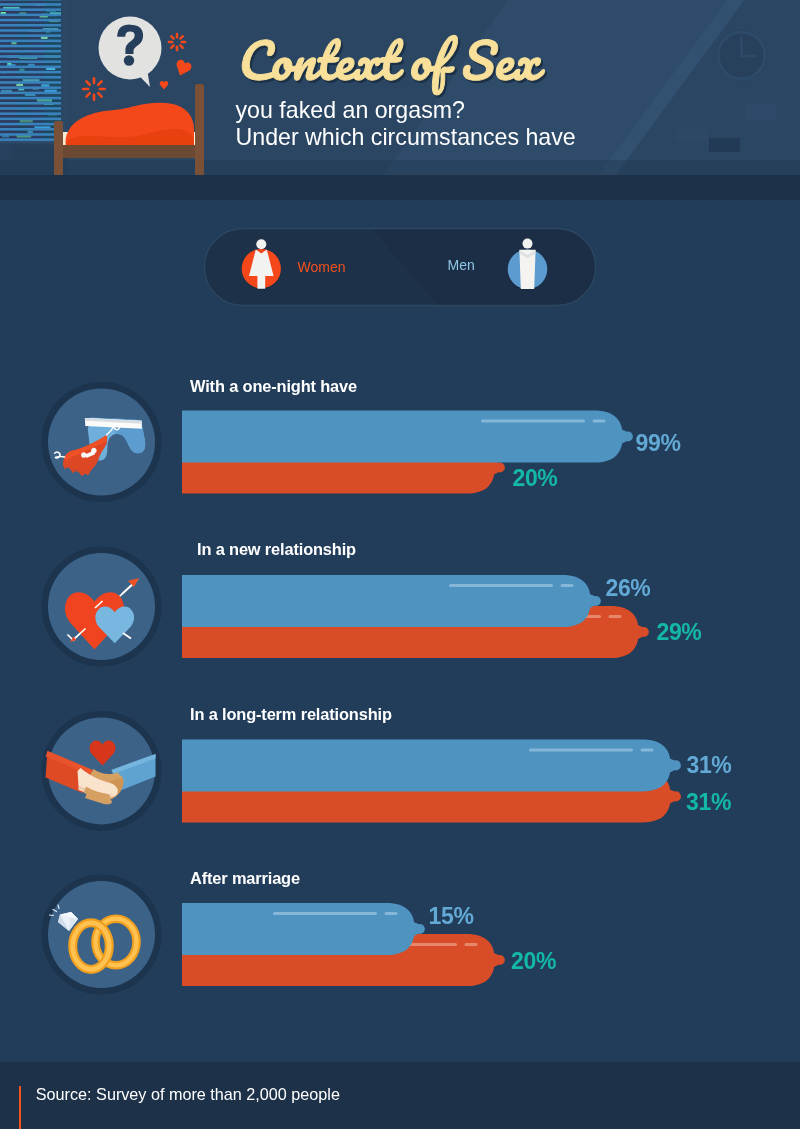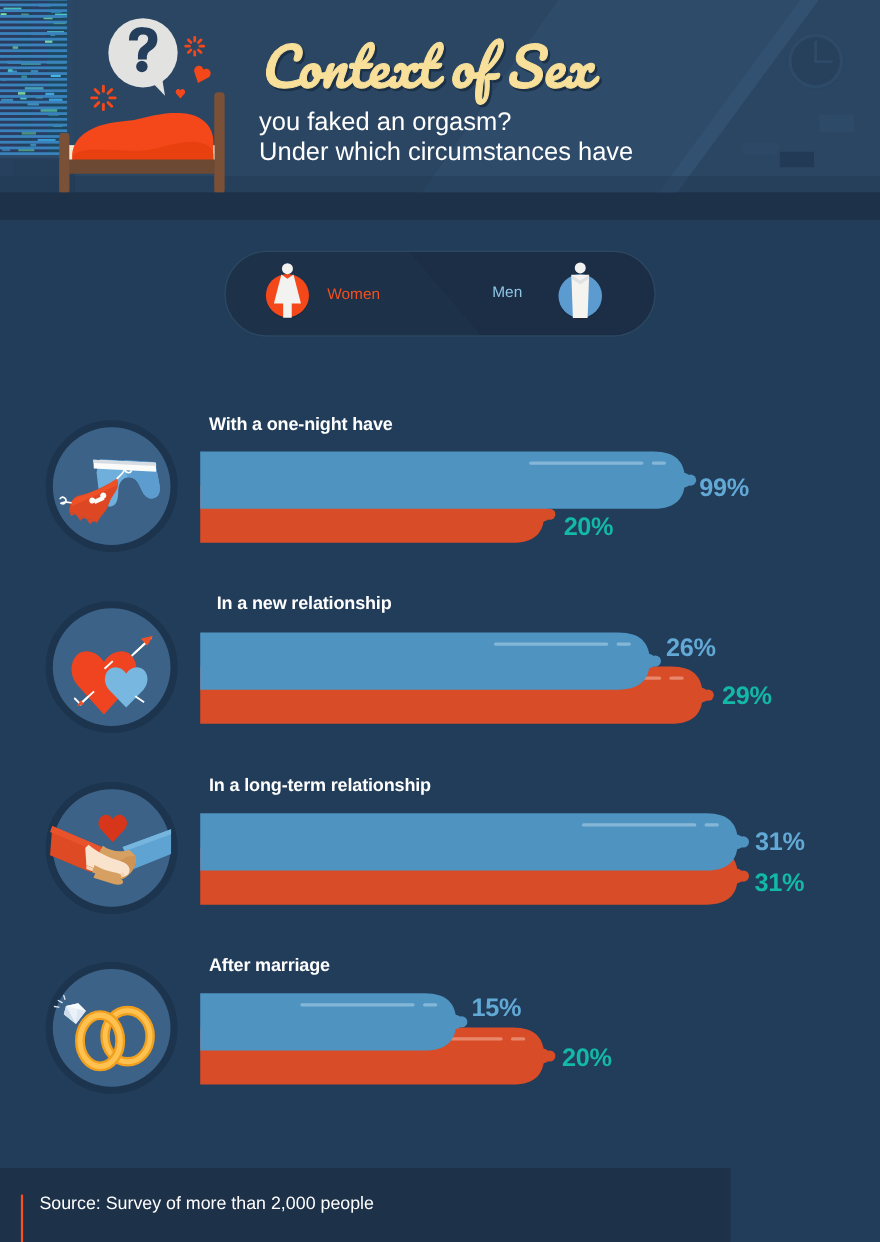--- a/index.html
+++ b/index.html
@@ -18,21 +18,21 @@
   .legend-label { position:absolute; font-size:14px; }
   .legend-women { left:297.5px; top:258.6px; color:#f4501e; }
   .legend-men { left:447.5px; top:257.4px; color:#8ec6e8; }
 
   .chart { position:absolute; left:0; top:0; width:800px; height:1129px; }
   .row-label { position:absolute; color:#ffffff; font-size:16.4px; font-weight:bold; letter-spacing:-0.15px; }
   .pct { position:absolute; font-size:23px; font-weight:bold; letter-spacing:-0.3px; }
   .pct.blue { color:#62a9d6; }
   .pct.orange { color:#14b8a6; }
 
-  .footer { position:absolute; left:0; top:1062px; width:664px; height:67px; background:#1d3149; }
+  .footer { position:absolute; left:0; top:1062px; width:800px; height:67px; background:#1d3149; }
   .footer-rule { position:absolute; left:19px; top:24px; width:1.6px; height:45px; background:#f8511e; }
   .footer-text { position:absolute; left:35.8px; top:23px; color:#ffffff; font-size:16.2px; }
 </style>
 </head>
 <body>
 
 <div class="page">
 
   <div class="header">
     <svg class="header-svg" width="800" height="175" viewBox="0 0 800 175">

